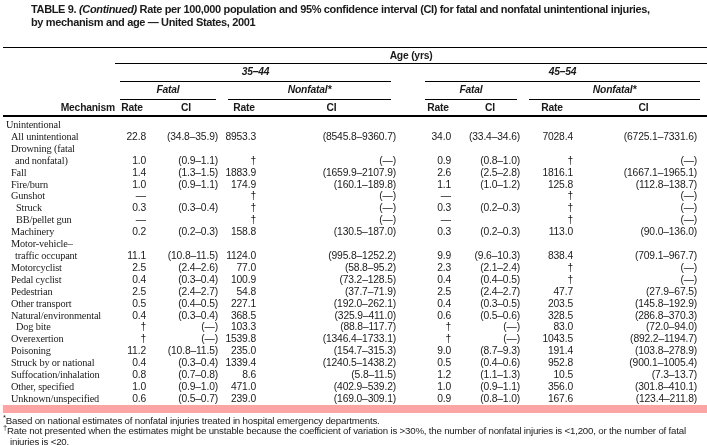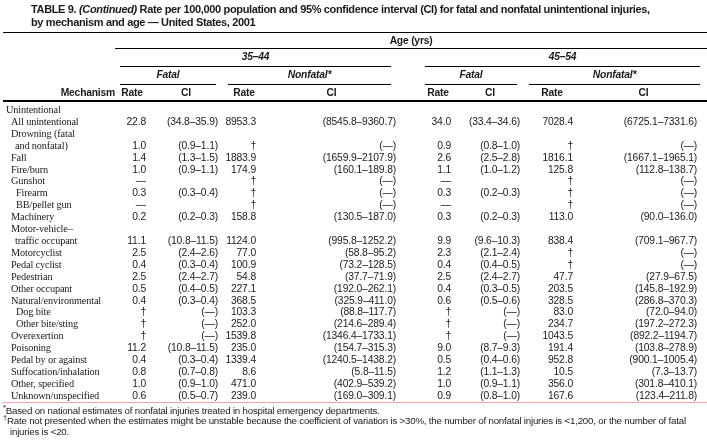--- a/index.html
+++ b/index.html
@@ -9,22 +9,22 @@
     -webkit-font-smoothing:antialiased;overflow:hidden;
   }
   .page{padding:3px 0 0 3px;width:704px;}
 
   
   .title{font-size:11px;font-weight:bold;line-height:13px;letter-spacing:-0.35px;}
   .title .tline{white-space:nowrap;margin-left:28px;}
   .title .cont{font-style:italic;}
 
   
-  table{border-collapse:collapse;table-layout:fixed;width:704px;margin-top:3px;
-        border-top:1.5px solid #000;border-bottom:1px solid #fca5a5;}
+  table{border-collapse:collapse;table-layout:fixed;width:704px;margin-top:18px;
+        border-top:1.5px solid #000;border-bottom:8px solid #fca5a5;}
   col.c-mech{width:112px;}
   col.c-f35r{width:34px;} col.c-f35ci{width:74px;}
   col.c-n35r{width:42px;} col.c-n35ci{width:133px;}
   col.c-gut{width:22px;}
   col.c-f45r{width:36px;} col.c-f45ci{width:68px;}
   col.c-n45r{width:56px;} col.c-n45ci{width:127px;}
 
   th{font-size:10.3px;font-weight:bold;padding:0;line-height:11px;letter-spacing:-0.2px;}
   thead th{vertical-align:bottom;}
   .age-th div{border-bottom:1.3px solid #000;text-align:center;padding-bottom:2px;margin-top:2px;}
@@ -201,21 +201,21 @@
     <td class="num">†</td>
     <td class="num">(—)</td>
     <td></td>
     <td class="num">—</td>
     <td class="num"></td>
     <td class="num">†</td>
     <td class="num">(—)</td>
   </tr>
         <tr>
     <td class="mech ind2">
-            <div class="l1">Firearm</div>
+            <div class="l1">Struck</div>
           </td>
     <td class="num">0.3</td>
     <td class="num">(0.3–0.4)</td>
     <td class="num">†</td>
     <td class="num">(—)</td>
     <td></td>
     <td class="num">0.3</td>
     <td class="num">(0.2–0.3)</td>
     <td class="num">†</td>
     <td class="num">(—)</td>
@@ -300,21 +300,21 @@
     <td class="num">54.8</td>
     <td class="num">(37.7–71.9)</td>
     <td></td>
     <td class="num">2.5</td>
     <td class="num">(2.4–2.7)</td>
     <td class="num">47.7</td>
     <td class="num">(27.9–67.5)</td>
   </tr>
         <tr>
     <td class="mech ind1">
-            <div class="l1">Other occupant</div>
+            <div class="l1">Other transport</div>
           </td>
     <td class="num">0.5</td>
     <td class="num">(0.4–0.5)</td>
     <td class="num">227.1</td>
     <td class="num">(192.0–262.1)</td>
     <td></td>
     <td class="num">0.4</td>
     <td class="num">(0.3–0.5)</td>
     <td class="num">203.5</td>
     <td class="num">(145.8–192.9)</td>
@@ -341,34 +341,20 @@
     <td class="num">(—)</td>
     <td class="num">103.3</td>
     <td class="num">(88.8–117.7)</td>
     <td></td>
     <td class="num">†</td>
     <td class="num">(—)</td>
     <td class="num">83.0</td>
     <td class="num">(72.0–94.0)</td>
   </tr>
         <tr>
-    <td class="mech ind2">
-            <div class="l1">Other bite/sting</div>
-          </td>
-    <td class="num">†</td>
-    <td class="num">(—)</td>
-    <td class="num">252.0</td>
-    <td class="num">(214.6–289.4)</td>
-    <td></td>
-    <td class="num">†</td>
-    <td class="num">(—)</td>
-    <td class="num">234.7</td>
-    <td class="num">(197.2–272.3)</td>
-  </tr>
-        <tr>
     <td class="mech ind1">
             <div class="l1">Overexertion</div>
           </td>
     <td class="num">†</td>
     <td class="num">(—)</td>
     <td class="num">1539.8</td>
     <td class="num">(1346.4–1733.1)</td>
     <td></td>
     <td class="num">†</td>
     <td class="num">(—)</td>
@@ -384,21 +370,21 @@
     <td class="num">235.0</td>
     <td class="num">(154.7–315.3)</td>
     <td></td>
     <td class="num">9.0</td>
     <td class="num">(8.7–9.3)</td>
     <td class="num">191.4</td>
     <td class="num">(103.8–278.9)</td>
   </tr>
         <tr>
     <td class="mech ind1">
-            <div class="l1">Pedal by or against</div>
+            <div class="l1">Struck by or national</div>
           </td>
     <td class="num">0.4</td>
     <td class="num">(0.3–0.4)</td>
     <td class="num">1339.4</td>
     <td class="num">(1240.5–1438.2)</td>
     <td></td>
     <td class="num">0.5</td>
     <td class="num">(0.4–0.6)</td>
     <td class="num">952.8</td>
     <td class="num">(900.1–1005.4)</td>

